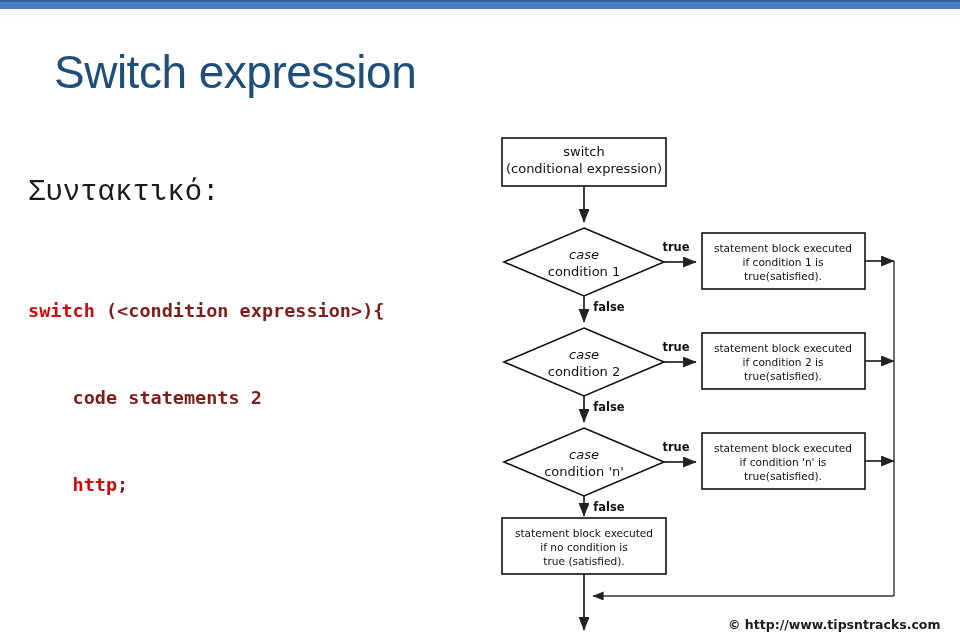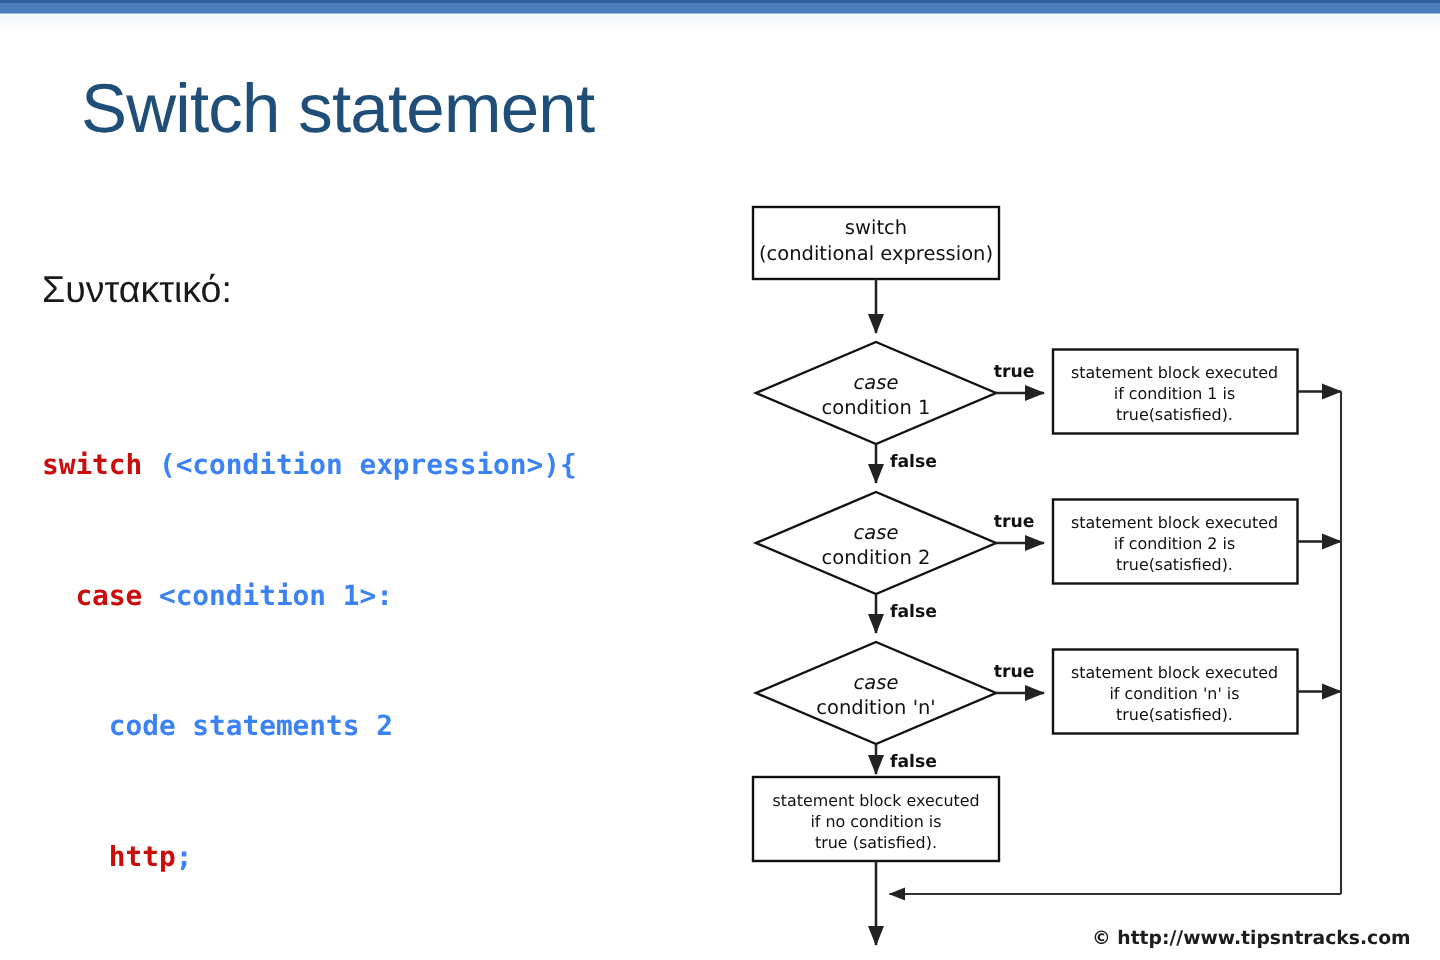--- a/index.html
+++ b/index.html
@@ -44,41 +44,41 @@
     font-weight: normal;
     letter-spacing: -0.5px;
     white-space: nowrap;
   }
 
   
   #syntax-label {
     position: absolute;
     left: 28px;
     top: 178px;
-    font-size: 25px;
+    font-size: 29px;
     line-height: 30px;
     color: #1a1a1a;
-    font-family: Liberation Sans, sans-serif;
+    font-family: Liberation Mono, monospace;
     white-space: nowrap;
   }
 
   
   #code-block {
     position: absolute;
     left: 28px;
     top: 238px;
     font-family: "DejaVu Sans Mono", monospace;
     font-size: 18.5px;
     line-height: 29px;
     font-weight: bold;
     color: #111111;
     white-space: pre;
   }
   #code-block .kw { color: #cc0b0b; }
-  #code-block .pl { color: #3b82f6; }
+  #code-block .pl { color: #7f1d1d; }
   #code-block .ln { display: block; white-space: pre; }
 
   
   #flowchart {
     position: absolute;
     left: 480px;
     top: 118px;
     width: 480px;
     height: 522px;
   }
@@ -129,27 +129,26 @@
     color: #1d1d1d;
     white-space: nowrap;
   }
 </style>
 </head>
 <body>
 
 <div id="top-bar"></div>
 <div id="top-bar-fade"></div>
 
-<div id="slide-title">Switch statement</div>
+<div id="slide-title">Switch expression</div>
 
 <div id="syntax-label">Συντακτικό:</div>
 
 <div id="code-block">
   <span class="ln"><span class="kw">switch</span><span class="pl"> (&lt;condition expression&gt;){</span></span>
-  <span class="ln"><span class="kw">  case</span><span class="pl"> &lt;condition 1&gt;:</span></span>
   <span class="ln"><span class="kw"></span><span class="pl">    code statements 2</span></span>
   <span class="ln"><span class="kw">    http</span><span class="pl">;</span></span>
   
   
   
   
   
   
   
   

